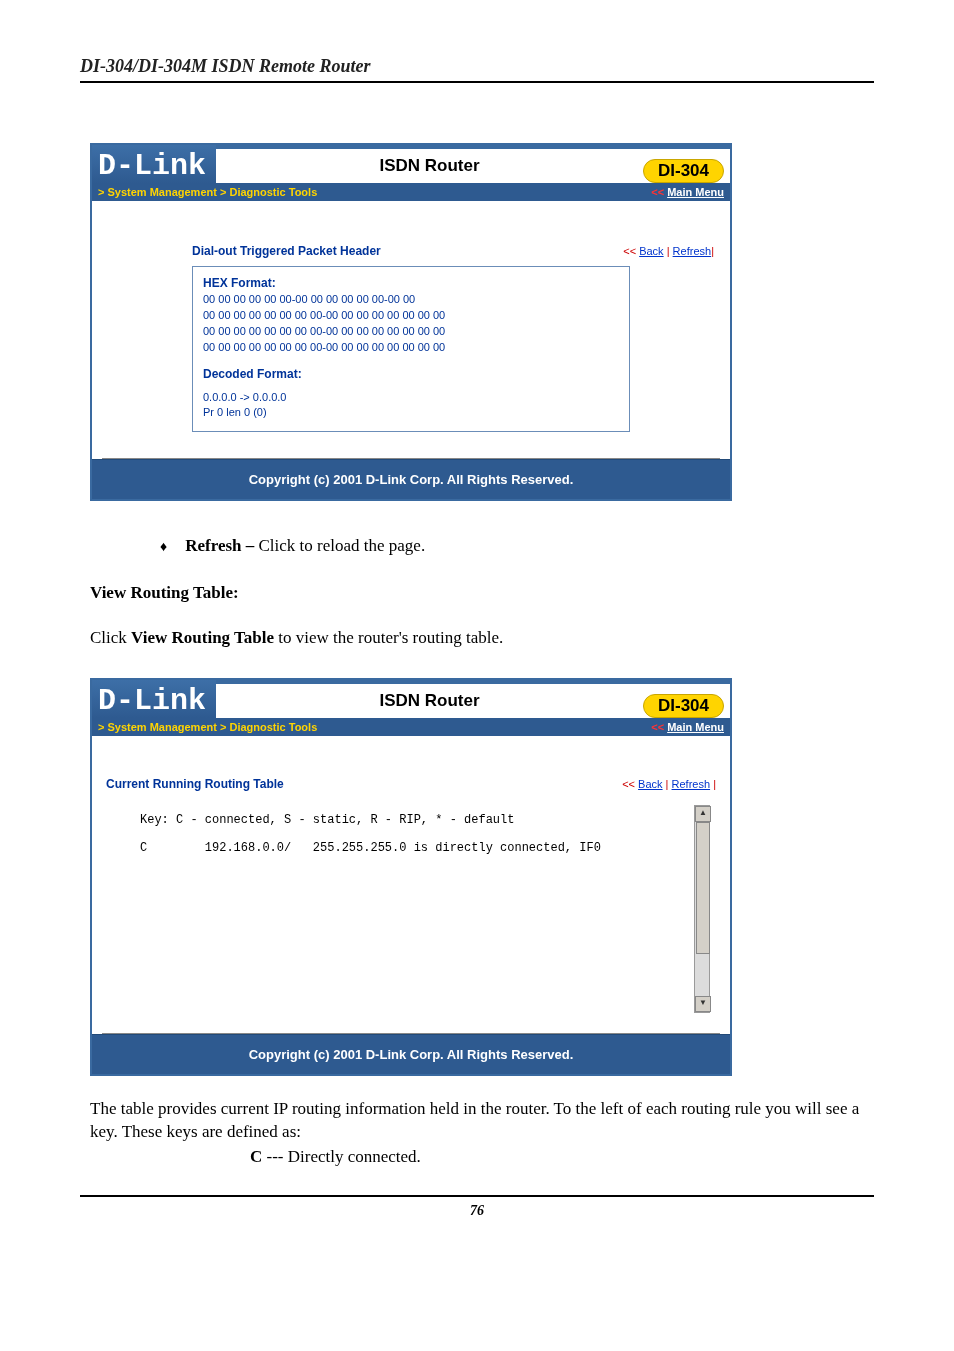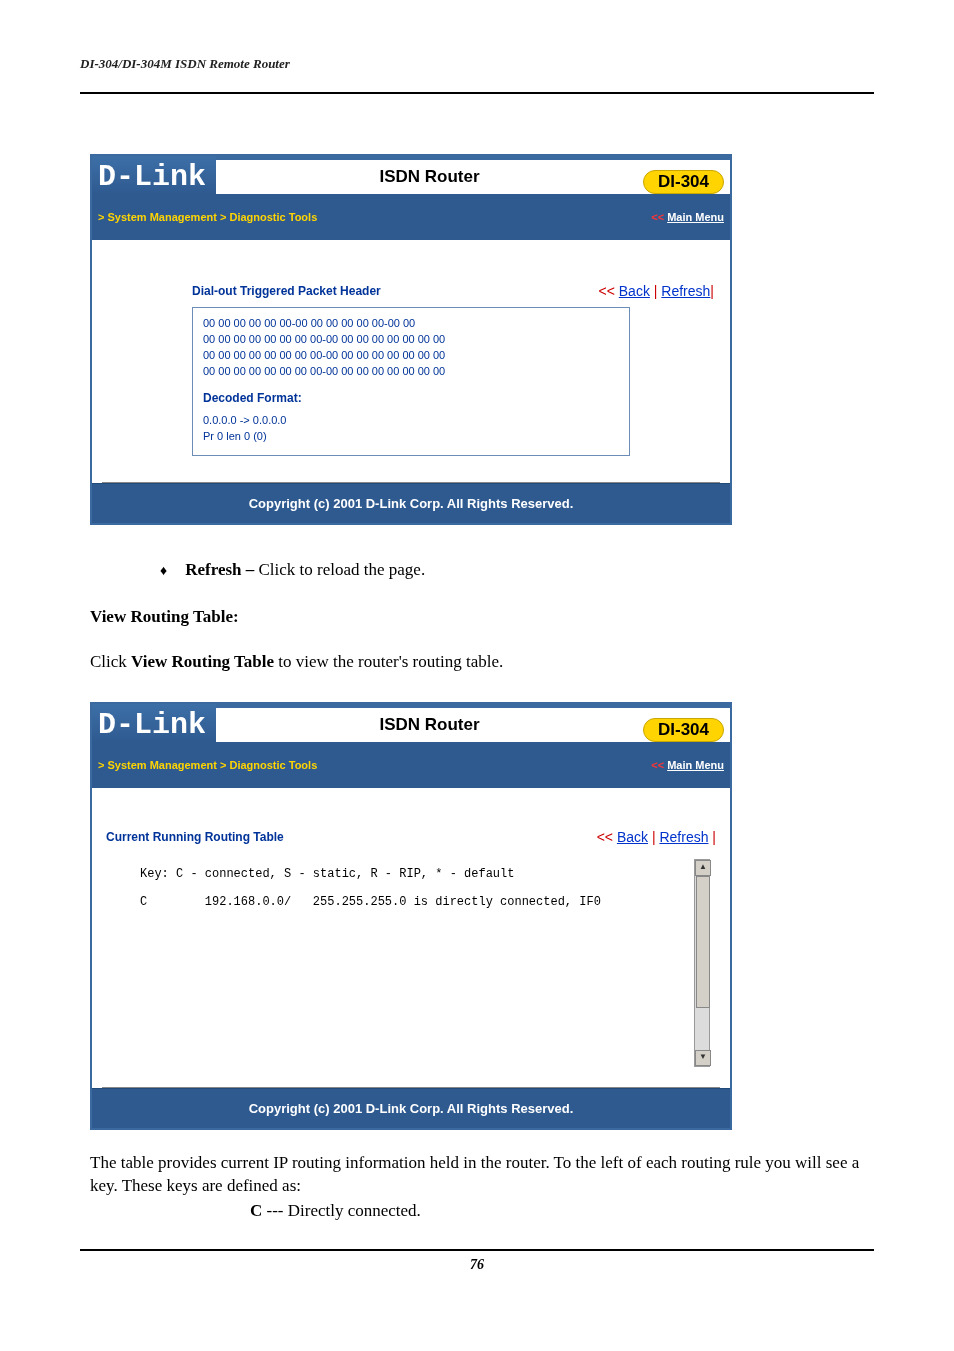--- a/index.html
+++ b/index.html
@@ -8,23 +8,23 @@
     background: #fff;
     font-family: "Times New Roman", Times, serif;
     width: 954px;
   }
   .page {
     padding: 56px 80px 40px 80px;
   }
   .running-header {
     font-style: italic;
     font-weight: bold;
-    font-size: 13px;
+    font-size: 18px;
     color: #222;
-    padding-bottom: 20px;
+    padding-bottom: 4px;
     border-bottom: 2.5px solid #000;
     margin-bottom: 60px;
   }
   .router-panel {
     margin: 0 0 20px 10px;
     width: 638px;
     border: 2px solid #3a6aa0;
     background: #fff;
     font-family: Verdana, Arial, sans-serif;
   }
@@ -72,21 +72,21 @@
     font-family: Arial, sans-serif;
     font-weight: bold;
     font-size: 17px;
     color: #000;
   }
   .breadcrumb-row {
     background: #2e5a90;
     display: flex;
     justify-content: space-between;
     align-items: center;
-    padding: 17px 6px;
+    padding: 3px 6px;
     font-size: 11px;
   }
   .breadcrumb-row .crumbs {
     color: #ffd400;
     font-weight: bold;
   }
   .breadcrumb-row .mainmenu {
     color: #fff;
     font-weight: bold;
   }
@@ -106,21 +106,21 @@
     margin-top: 29px;
   }
   .section-row.tight { padding-left: 6px; }
   .section-title {
     color: #003399;
     font-weight: bold;
     font-size: 12px;
   }
   .section-links {
     color: #cc0000;
-    font-size: 14px;
+    font-size: 11px;
   }
   .section-links a {
     color: #0033cc;
     text-decoration: underline;
   }
   .data-box {
     margin: 0 90px 0 90px;
     border: 1px solid #6b8db8;
     padding: 8px 10px 10px 10px;
     color: #003399;
@@ -227,20 +227,21 @@
       </span>
     </div>
     <div class="panel-body">
       <div class="section-row">
         <span class="section-title">Dial-out Triggered Packet Header</span>
         <span class="section-links">
           <span style="color:#cc0000;">&lt;&lt; </span><a href="#">Back</a><span> | </span><a href="#">Refresh</a><span>|</span>
         </span>
       </div>
       <div class="data-box">
+        <div class="label">HEX Format:</div>
         <div class="mono">00 00 00 00 00 00-00 00 00 00 00 00-00 00</div>
         <div class="mono"></div>
         <div class="mono">00 00 00 00 00 00 00 00-00 00 00 00 00 00 00 00</div>
         <div class="mono">00 00 00 00 00 00 00 00-00 00 00 00 00 00 00 00</div>
         <div class="mono">00 00 00 00 00 00 00 00-00 00 00 00 00 00 00 00</div>
         <div style="height:10px;"></div>
         <div class="label">Decoded Format:</div>
         <div style="height:6px;"></div>
         <div class="mono">0.0.0.0 -&gt; 0.0.0.0</div>
         <div class="mono">Pr 0 len 0 (0)</div>

